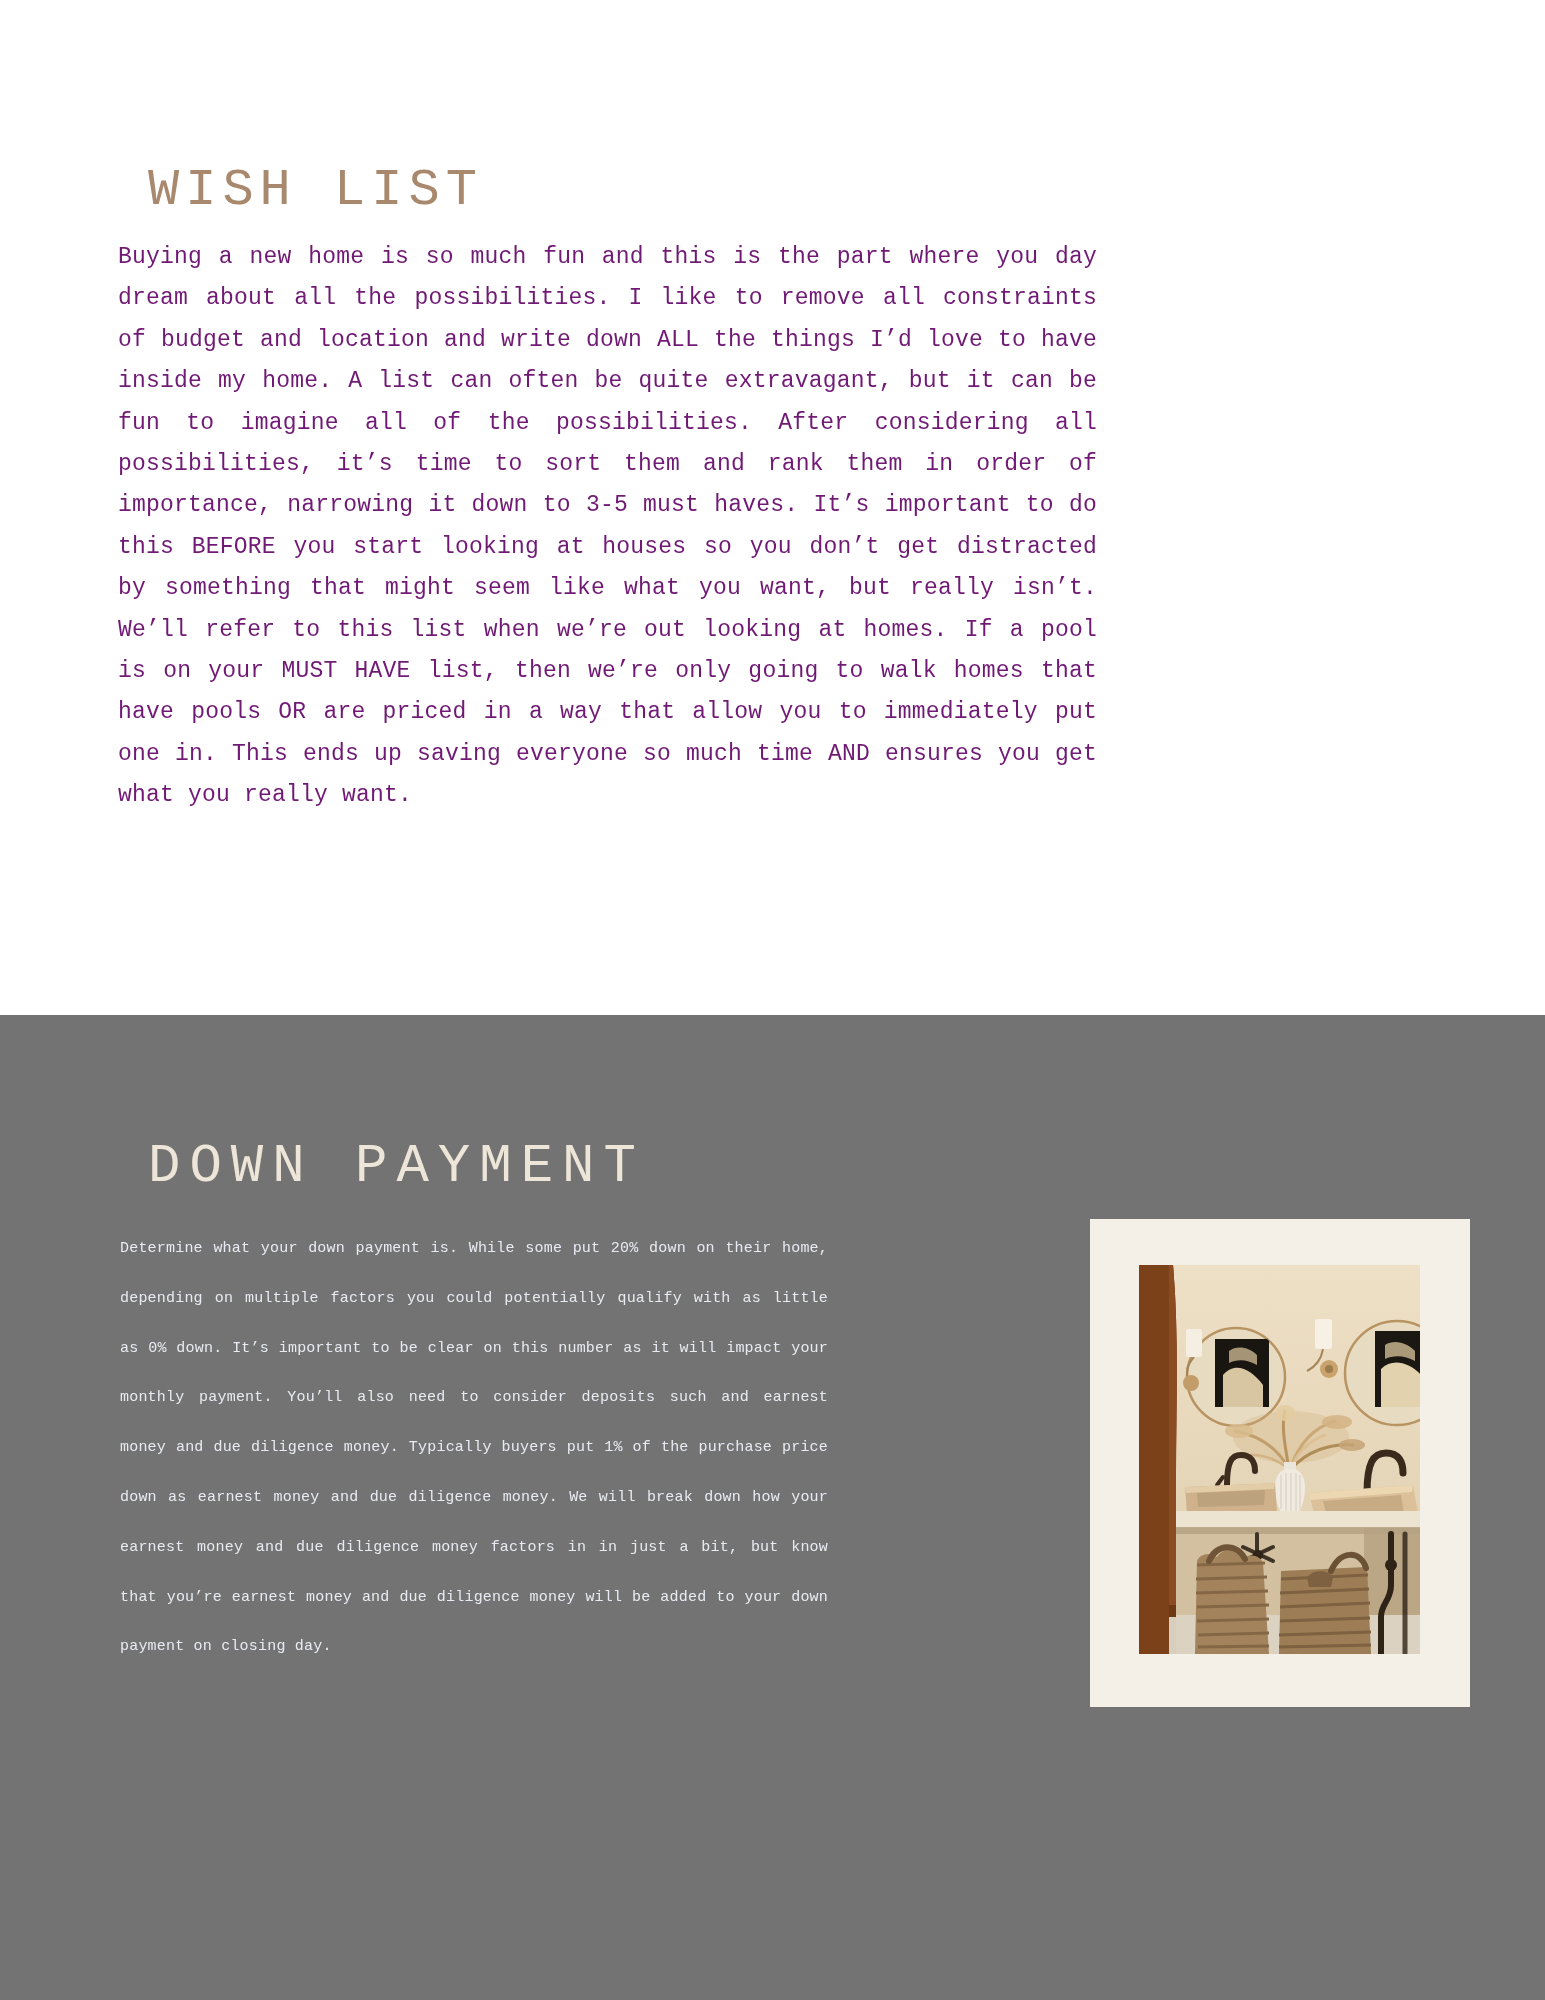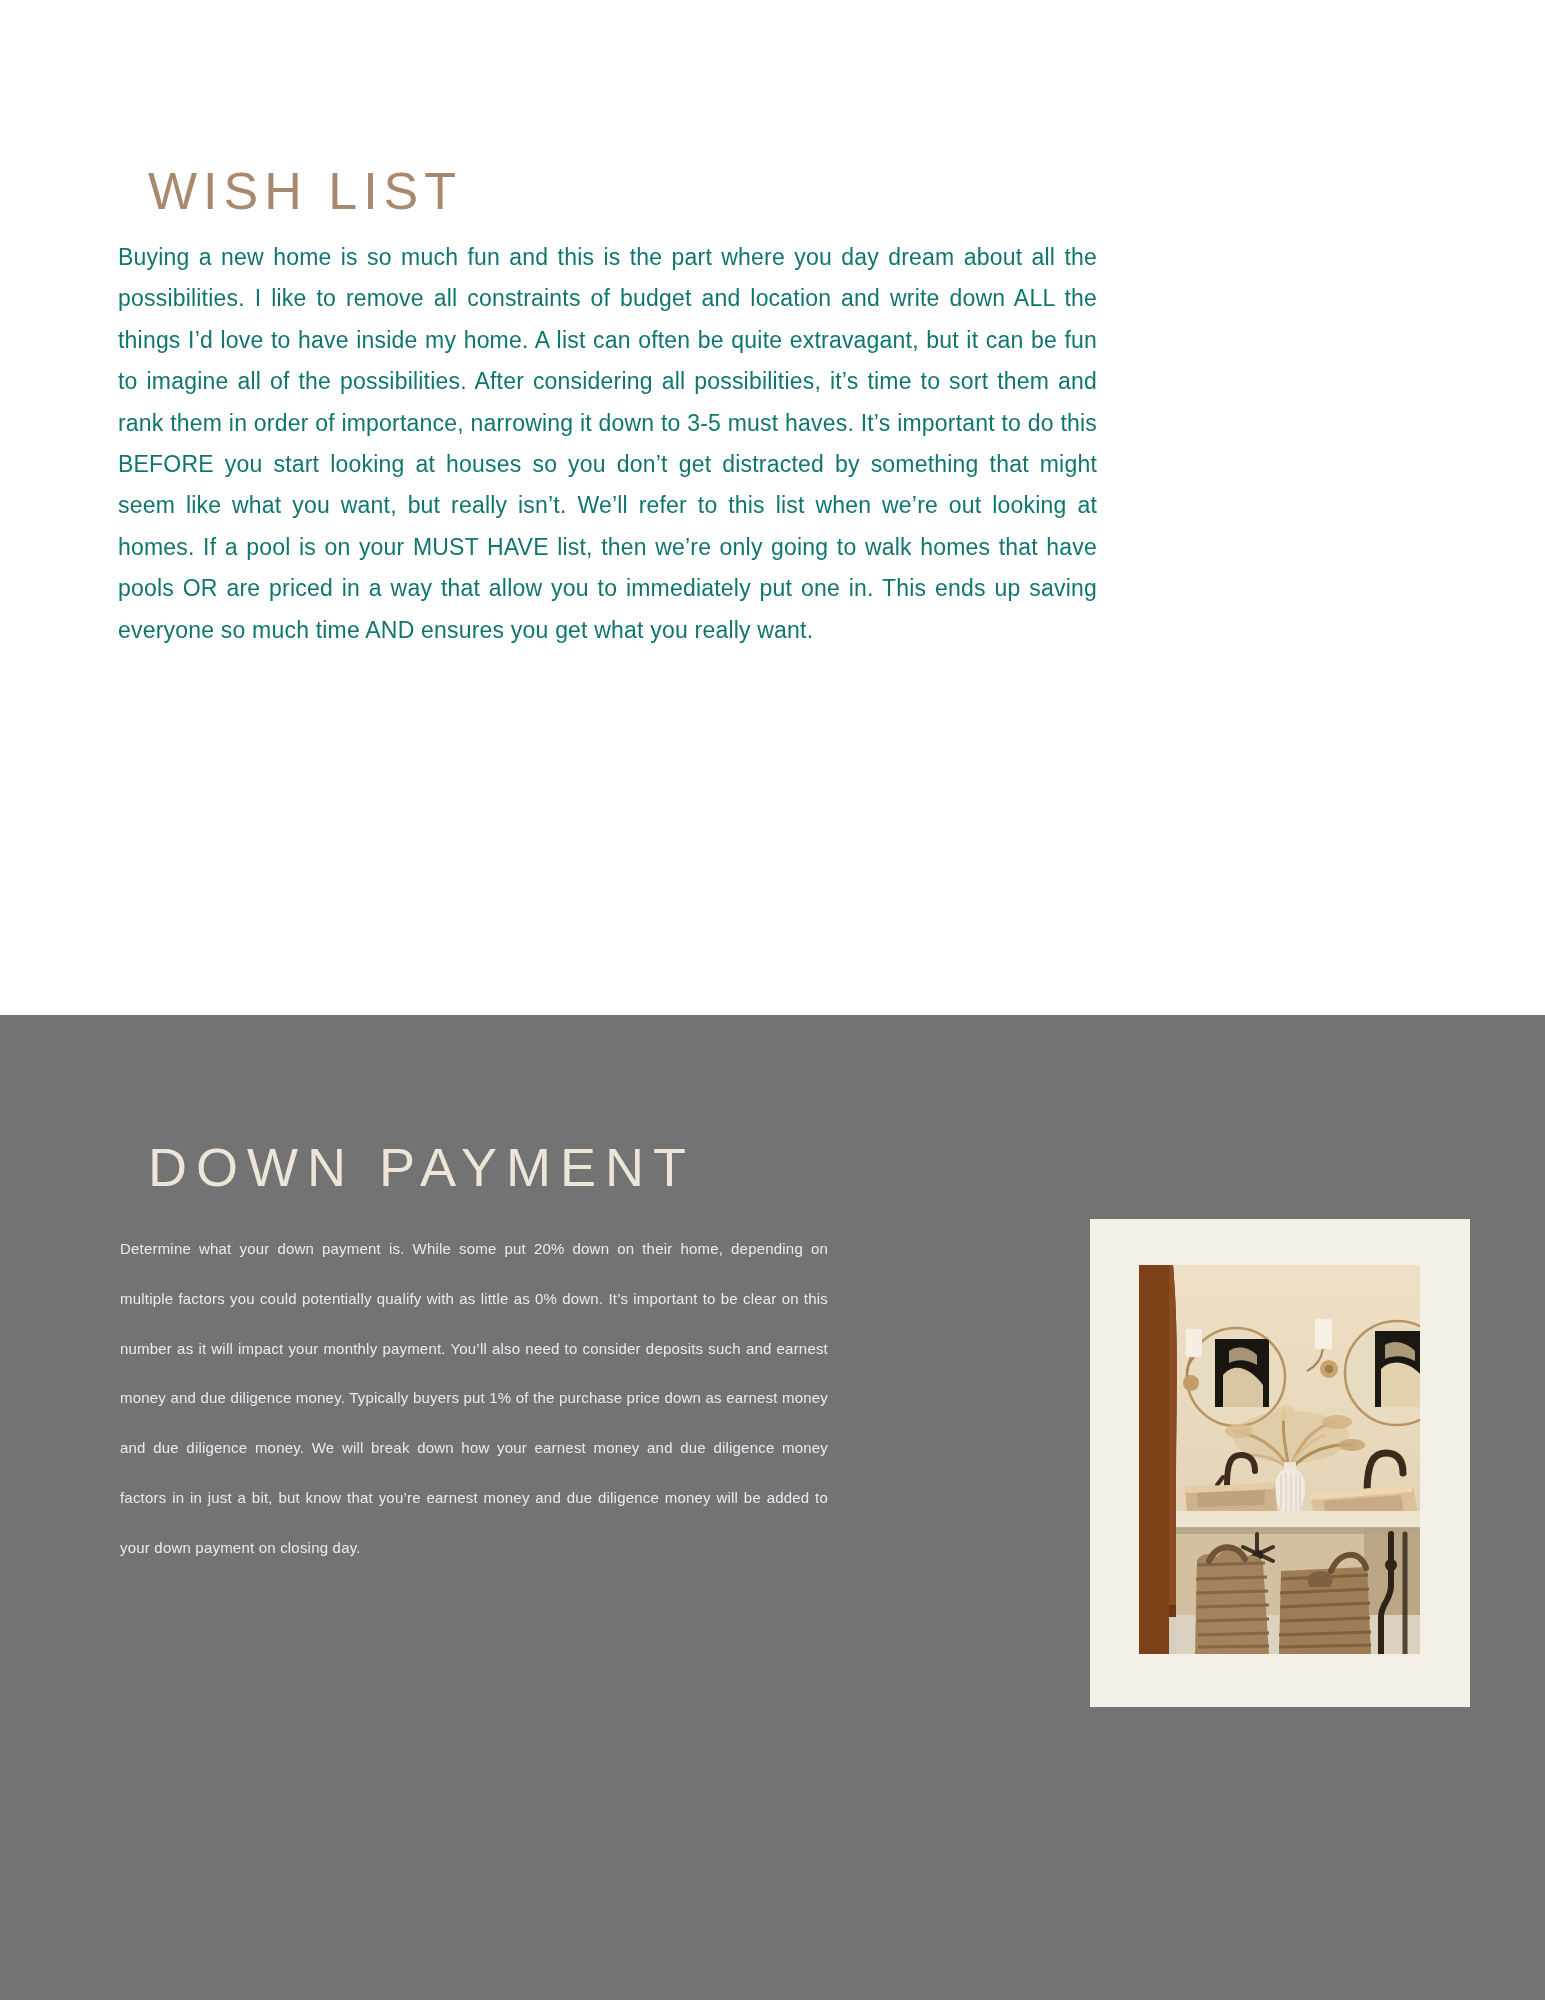--- a/index.html
+++ b/index.html
@@ -1,32 +1,32 @@
 <!DOCTYPE html>
 <html><head>
 <meta charset="utf-8">
 <style>
   html,body{margin:0;padding:0;background:#ffffff;}
   .page{
     position:relative;
     width:1545px;height:2000px;
     background:#ffffff;
-    font-family:Liberation Sans, sans-serif;
+    font-family:Liberation Mono, monospace;
     overflow:hidden;
   }
   
   .wish-section{position:absolute;left:0;top:0;width:1545px;height:1015px;background:#ffffff;}
   .wish-title{
     position:absolute;left:148px;top:126px;
     font-size:52px;font-weight:300;letter-spacing:6px;
     color:#a9896d;white-space:nowrap;
   }
   .wish-body{
     position:absolute;left:118px;top:214px;width:979px;
-    font-size:23px;line-height:41.4px;color:#0f766e;
+    font-size:23px;line-height:41.4px;color:#701a75;
     text-align:justify;text-justify:inter-word;
     letter-spacing:0.2px;
   }
   
   .navy-section{position:absolute;left:0;top:1015px;width:1545px;height:985px;background:#737373;}
   .dp-title{
     position:absolute;left:148px;top:76px;
     font-size:54px;font-weight:300;letter-spacing:9px;
     color:#ece5d8;white-space:nowrap;
   }

